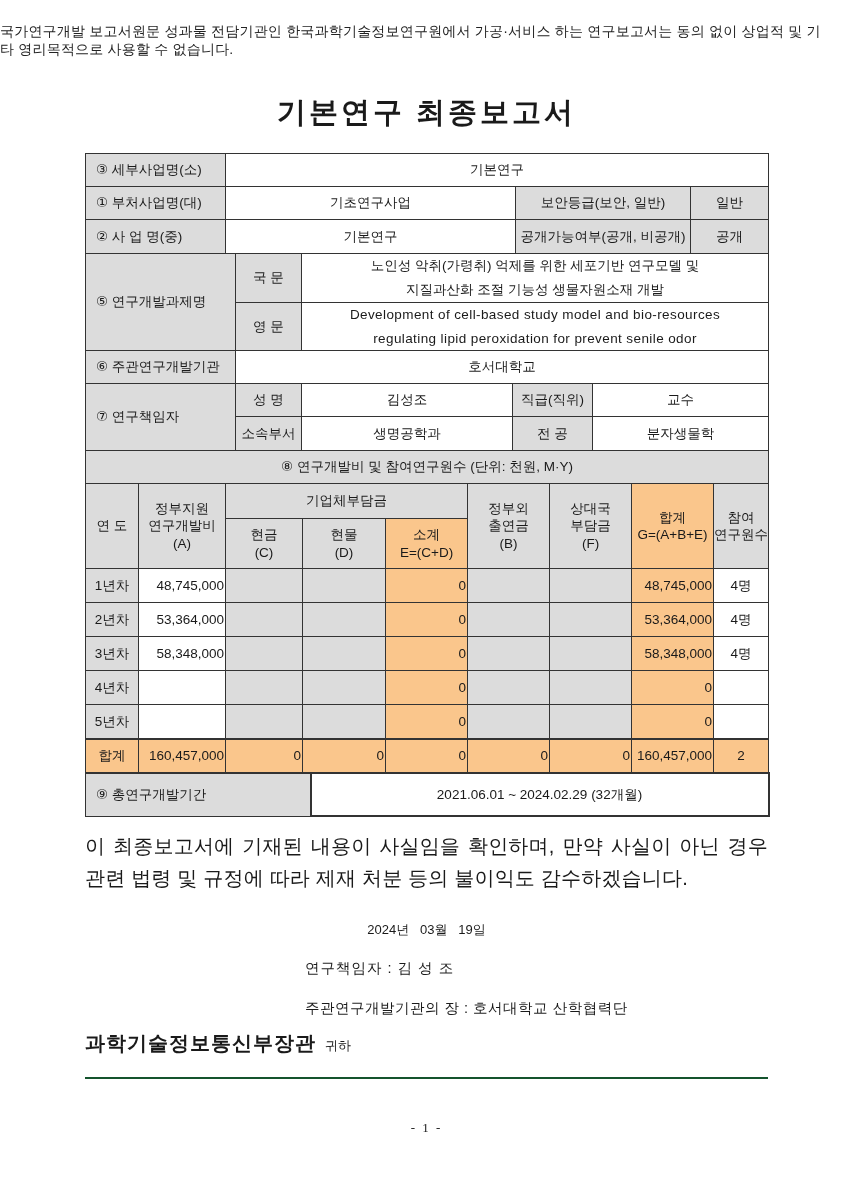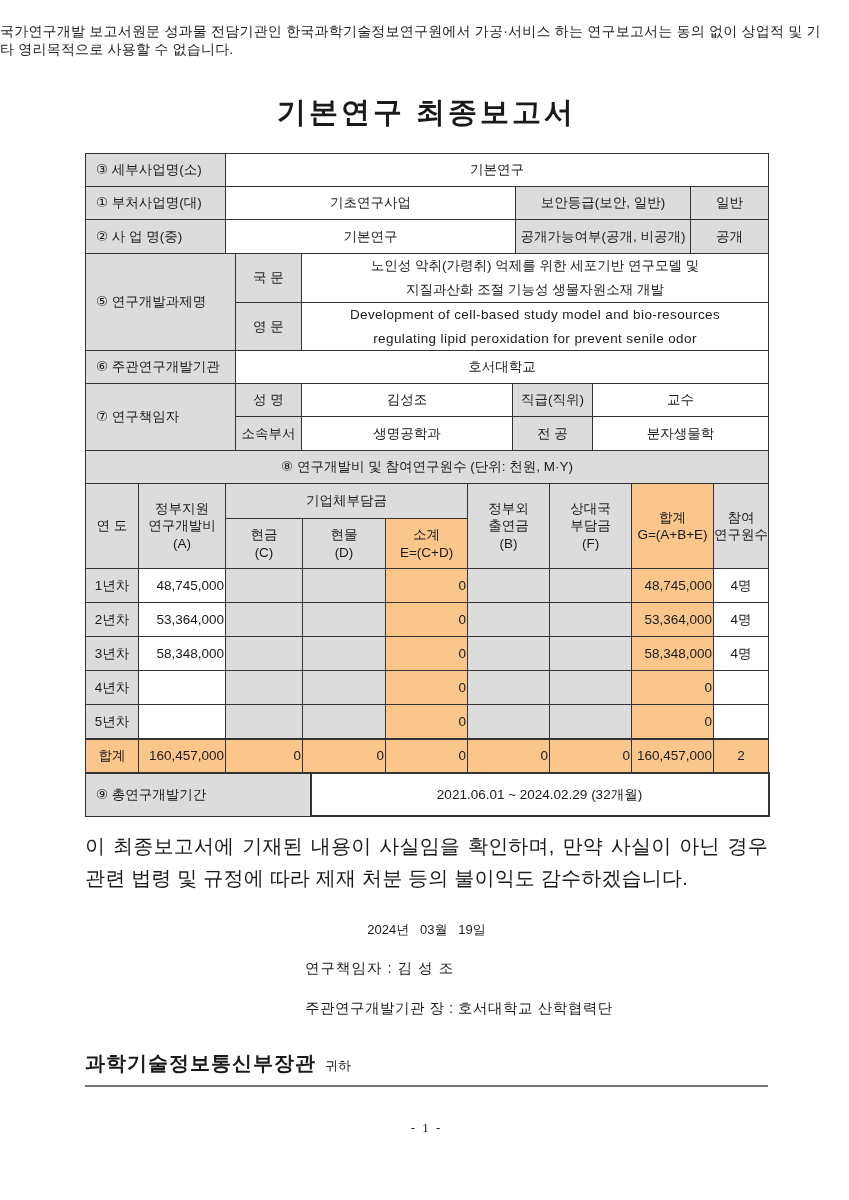--- a/index.html
+++ b/index.html
@@ -52,22 +52,22 @@
   td.thick{border:2px solid var(--border) !important;}
   .pledge{
     margin-top:13px;font-size:20px;line-height:1.6;
     text-align:justify;letter-spacing:.2px;word-break:keep-all;
   }
   .sig-date{margin-top:27px;text-align:center;font-size:13px;white-space:pre;}
   .sig-block{margin-left:220px;width:463px;text-align:left;font-size:14.5px;}
   .sig-pi{margin-top:20px;letter-spacing:1px;}
   .sig-org{margin-top:21px;letter-spacing:.5px;}
   .recipient-line{
-    margin-top:32px;padding-bottom:8px;
-    border-bottom:2px solid #737373;
+    margin-top:12px;padding-bottom:20px;
+    border-bottom:2px solid #14532d;
   }
   .recipient{font-size:20px;font-weight:bold;letter-spacing:1px;}
   .recipient-suffix{font-size:13px;margin-left:9px;}
   .page-number{
     position:absolute;left:85px;top:1120px;width:683px;
     text-align:center;font-size:13px;letter-spacing:2px;
     font-family:"Liberation Serif","DejaVu Serif",serif;
   }
 </style>
 </head>
@@ -314,21 +314,21 @@
       </table>
 
   </div>
 
   <div class="pledge">이 최종보고서에 기재된 내용이 사실임을 확인하며, 만약 사실이 아닌 경우 관련 법령 및 규정에 따라 제재 처분 등의 불이익도 감수하겠습니다.</div>
 
   <div class="sig-date">2024년   03월   19일</div>
 
   <div class="sig-block">
     <div class="sig-pi">연구책임자 : 김 성 조</div>
-    <div class="sig-org">주관연구개발기관 장 : 호서대학교 산학협력단</div>
+    <div class="sig-org">주관연구개발기관의 장 : 호서대학교 산학협력단</div>
   </div>
 
   <div class="recipient-line">
     <span class="recipient">과학기술정보통신부장관</span><span class="recipient-suffix">귀하</span>
   </div>
 
 </div>
 
 <div class="page-number">- 1 -</div>
 

